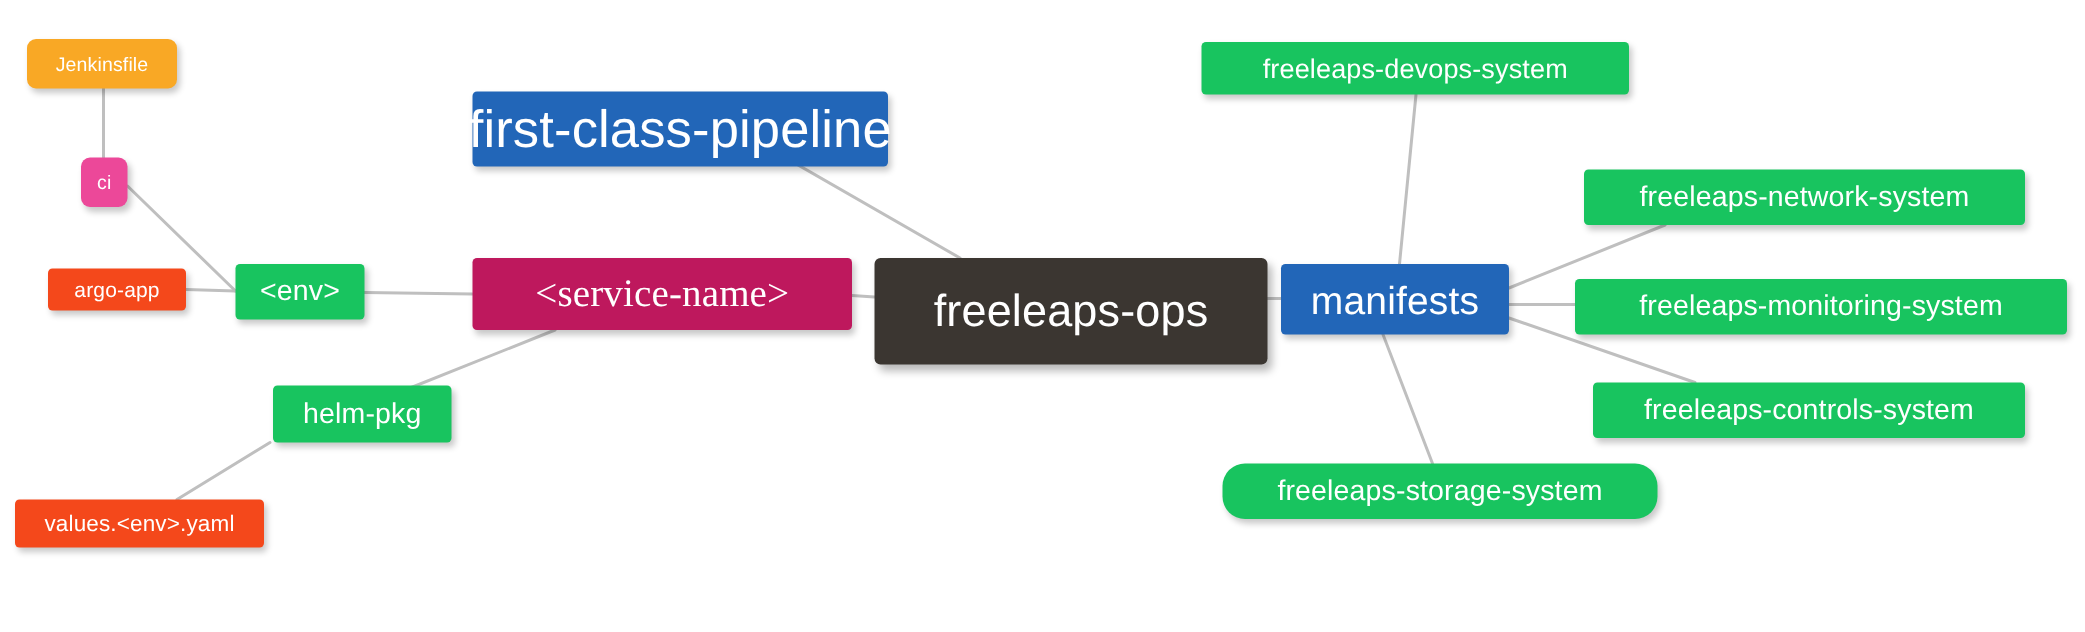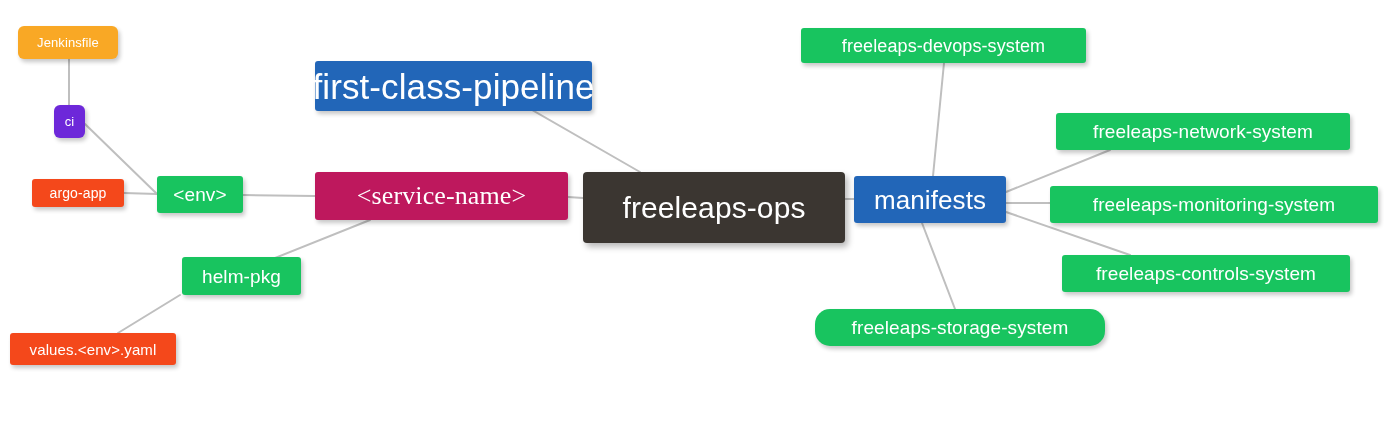--- a/index.html
+++ b/index.html
@@ -67,21 +67,21 @@
       <line x1="933" y1="176" x2="944" y2="63" stroke="#bfbfbf" stroke-width="2" stroke-linecap="round"></line>
       <line x1="1006" y1="192" x2="1110" y2="150" stroke="#bfbfbf" stroke-width="2" stroke-linecap="round"></line>
       <line x1="1006" y1="203" x2="1050" y2="203" stroke="#bfbfbf" stroke-width="2" stroke-linecap="round"></line>
       <line x1="1006" y1="212" x2="1130" y2="255" stroke="#bfbfbf" stroke-width="2" stroke-linecap="round"></line>
       <line x1="922" y1="223" x2="955" y2="309" stroke="#bfbfbf" stroke-width="2" stroke-linecap="round"></line>
     </svg>
   <div id="node-layer">
       <div class="node soft" style="left: 18px; top: 26px; width: 100px; height: 33px; background: rgb(249, 168, 37); font-size: 13px;">
         <span>Jenkinsfile</span>
       </div>
-      <div class="node soft" style="left: 54px; top: 105px; width: 31px; height: 33px; background: #6d28d9; font-size: 13px;">
+      <div class="node soft" style="left: 54px; top: 105px; width: 31px; height: 33px; background: #ec4899; font-size: 13px;">
         <span>ci</span>
       </div>
       <div class="node" style="left: 32px; top: 179px; width: 92px; height: 28px; background: rgb(244, 72, 27); font-size: 14px;">
         <span>argo-app</span>
       </div>
       <div class="node" style="left: 157px; top: 176px; width: 86px; height: 37px; background: rgb(24, 196, 95); font-size: 19px;">
         <span>&lt;env&gt;</span>
       </div>
       <div class="node" style="left: 146px; top: 257px; width: 119px; height: 38px; background: rgb(24, 196, 95); font-size: 19px; margin-left: 36px;">
         <span>helm-pkg</span>

